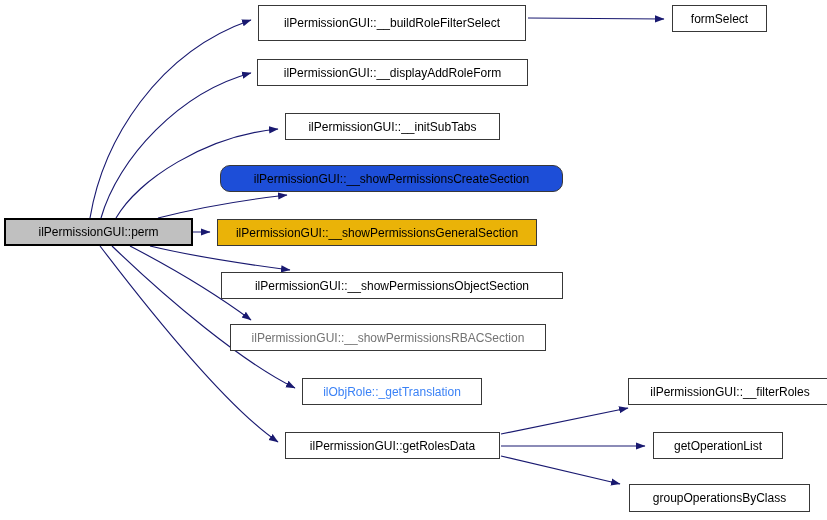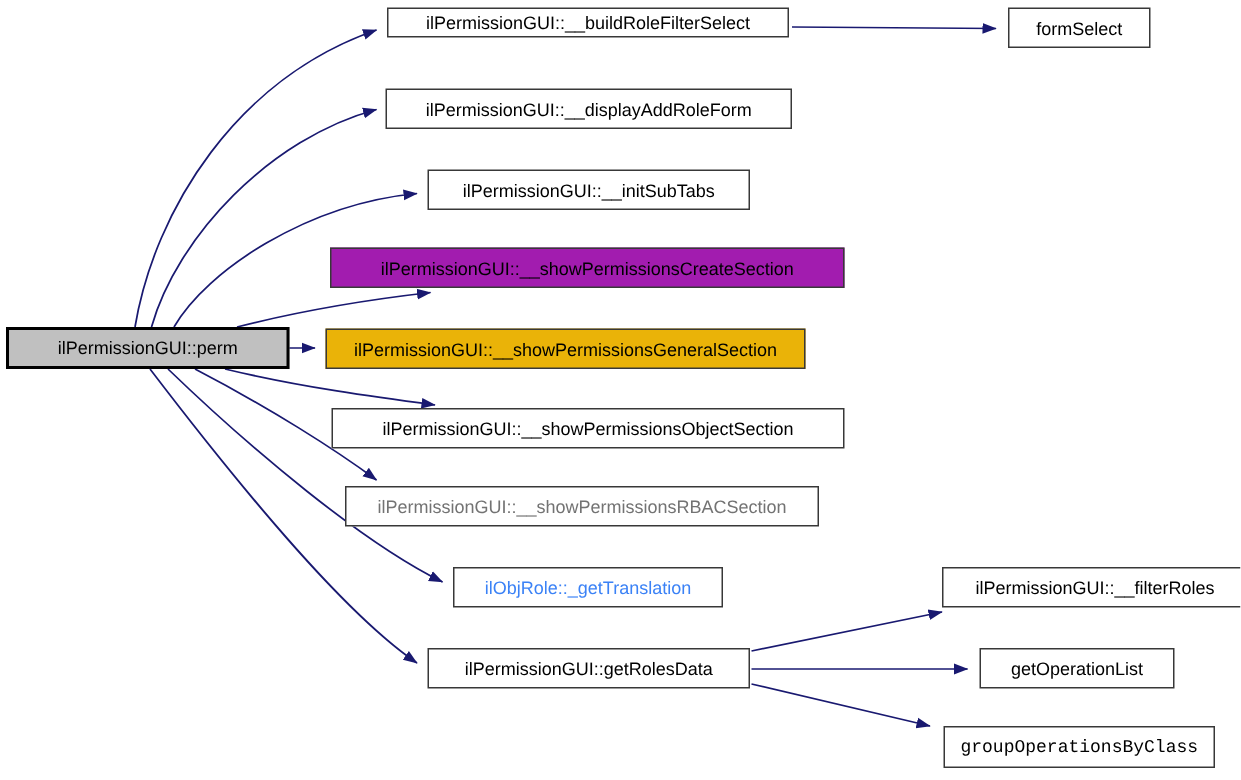--- a/index.html
+++ b/index.html
@@ -63,26 +63,26 @@
         <path d="M 112,246 C 168,300 242,362 295,388" fill="none" stroke="#191970" stroke-width="1.15" marker-end="url(#arrowhead)"></path>
         <path d="M 100,246 C 158,322 228,408 278,442" fill="none" stroke="#191970" stroke-width="1.15" marker-end="url(#arrowhead)"></path>
         <path d="M 528,18 L 664,19" fill="none" stroke="#191970" stroke-width="1.15" marker-end="url(#arrowhead)"></path>
         <path d="M 501,434 L 628,408" fill="none" stroke="#191970" stroke-width="1.15" marker-end="url(#arrowhead)"></path>
         <path d="M 501,446 L 645,446" fill="none" stroke="#191970" stroke-width="1.15" marker-end="url(#arrowhead)"></path>
         <path d="M 501,456 L 620,484" fill="none" stroke="#191970" stroke-width="1.15" marker-end="url(#arrowhead)"></path>
       </g>
   </svg>
 
 <div class="node highlight" style="left: 4px; top: 218px; width: 189px; height: 28px; background: rgb(192, 192, 192); border-color: rgb(0, 0, 0); color: rgb(0, 0, 0);">ilPermissionGUI::perm</div>
-    <div class="node" style="left: 258px; top: 5px; width: 268px; height: 20px; background: rgb(255, 255, 255); border-color: rgb(56, 56, 56); color: rgb(0, 0, 0);">ilPermissionGUI::__buildRoleFilterSelect</div>
+    <div class="node" style="left: 258px; top: 5px; width: 268px; height: 36px; background: rgb(255, 255, 255); border-color: rgb(56, 56, 56); color: rgb(0, 0, 0);">ilPermissionGUI::__buildRoleFilterSelect</div>
     <div class="node" style="left: 257px; top: 59px; width: 271px; height: 27px; background: rgb(255, 255, 255); border-color: rgb(56, 56, 56); color: rgb(0, 0, 0);">ilPermissionGUI::__displayAddRoleForm</div>
     <div class="node" style="left: 285px; top: 113px; width: 215px; height: 27px; background: rgb(255, 255, 255); border-color: rgb(56, 56, 56); color: rgb(0, 0, 0);">ilPermissionGUI::__initSubTabs</div>
-    <div class="node" style="left: 220px; top: 165px; width: 343px; height: 27px; background: #a21caf; border-color: rgb(56, 56, 56); color: rgb(0, 0, 0);">ilPermissionGUI::__showPermissionsCreateSection</div>
+    <div class="node" style="left: 220px; top: 165px; width: 343px; height: 27px; background: #1d4ed8; border-color: rgb(56, 56, 56); color: rgb(0, 0, 0); border-radius: 10px;">ilPermissionGUI::__showPermissionsCreateSection</div>
     <div class="node" style="left: 217px; top: 219px; width: 320px; height: 27px; background: #eab308; border-color: rgb(56, 56, 56); color: rgb(0, 0, 0);">ilPermissionGUI::__showPermissionsGeneralSection</div>
     <div class="node" style="left: 221px; top: 272px; width: 342px; height: 27px; background: rgb(255, 255, 255); border-color: rgb(56, 56, 56); color: rgb(0, 0, 0);">ilPermissionGUI::__showPermissionsObjectSection</div>
     <div class="node" style="left: 230px; top: 324px; width: 316px; height: 27px; background: rgb(255, 255, 255); border-color: rgb(56, 56, 56); color: #737373;">ilPermissionGUI::__showPermissionsRBACSection</div>
     <div class="node" style="left: 302px; top: 378px; width: 180px; height: 27px; background: rgb(255, 255, 255); border-color: rgb(56, 56, 56); color: #3b82f6;">ilObjRole::_getTranslation</div>
     <div class="node" style="left: 285px; top: 432px; width: 215px; height: 27px; background: rgb(255, 255, 255); border-color: rgb(56, 56, 56); color: rgb(0, 0, 0); text-align: center;">ilPermissionGUI::getRolesData</div>
     <div class="node" style="left: 672px; top: 5px; width: 95px; height: 27px; background: rgb(255, 255, 255); border-color: rgb(56, 56, 56); color: rgb(0, 0, 0);">formSelect</div>
     <div class="node" style="left: 616px; top: 378px; width: 204px; height: 27px; background: rgb(255, 255, 255); border-color: rgb(56, 56, 56); color: rgb(0, 0, 0); margin-left: 12px;">ilPermissionGUI::__filterRoles</div>
     <div class="node" style="left: 653px; top: 432px; width: 130px; height: 27px; background: rgb(255, 255, 255); border-color: rgb(56, 56, 56); color: rgb(0, 0, 0);">getOperationList</div>
-    <div class="node" style="left: 629px; top: 484px; width: 181px; height: 28px; background: rgb(255, 255, 255); border-color: rgb(56, 56, 56); color: rgb(0, 0, 0); font-family: Liberation Mono, monospace;">groupOperationsByClass</div>
+    <div class="node" style="left: 629px; top: 484px; width: 181px; height: 28px; background: rgb(255, 255, 255); border-color: rgb(56, 56, 56); color: rgb(0, 0, 0);">groupOperationsByClass</div>
   </div>
 
 </body></html>

